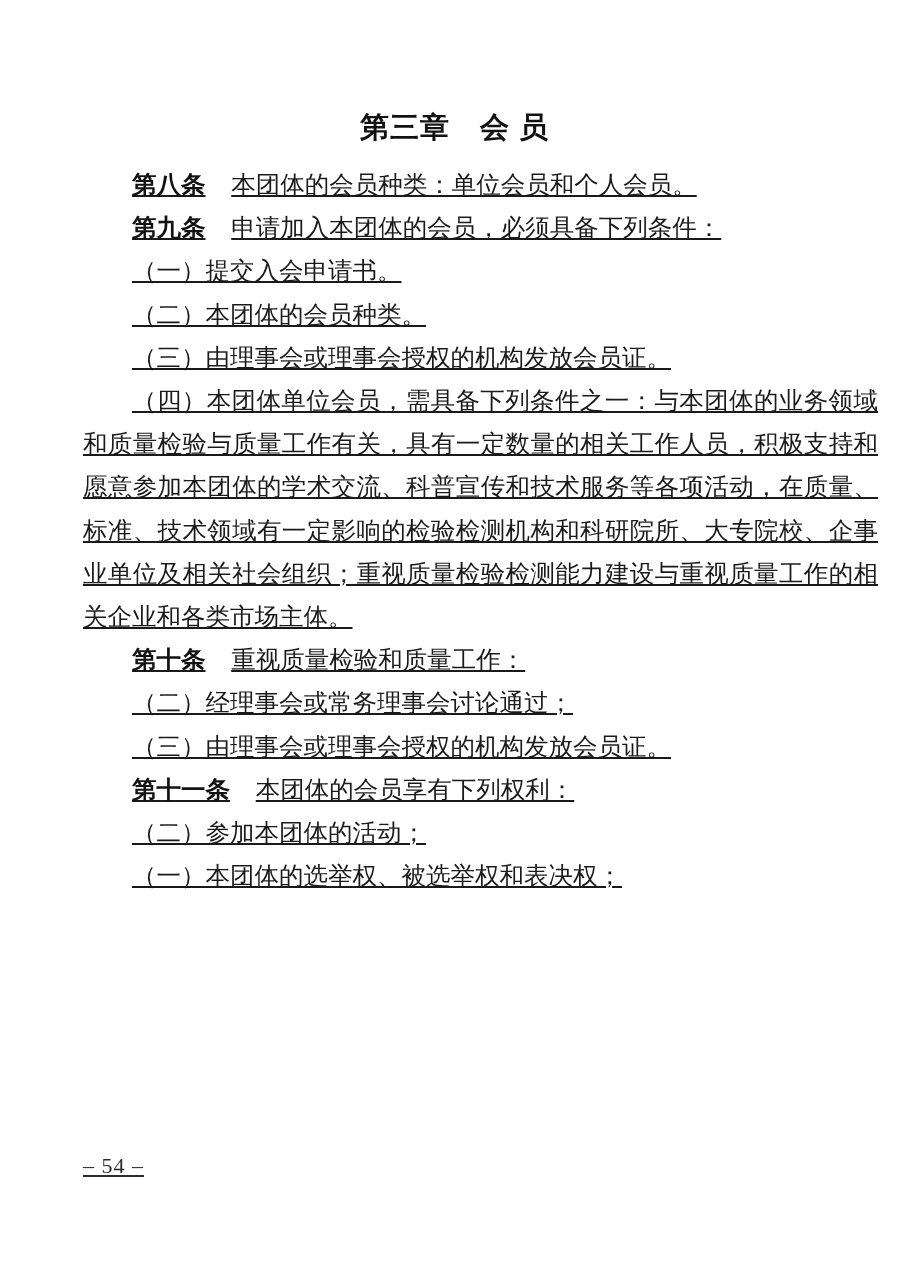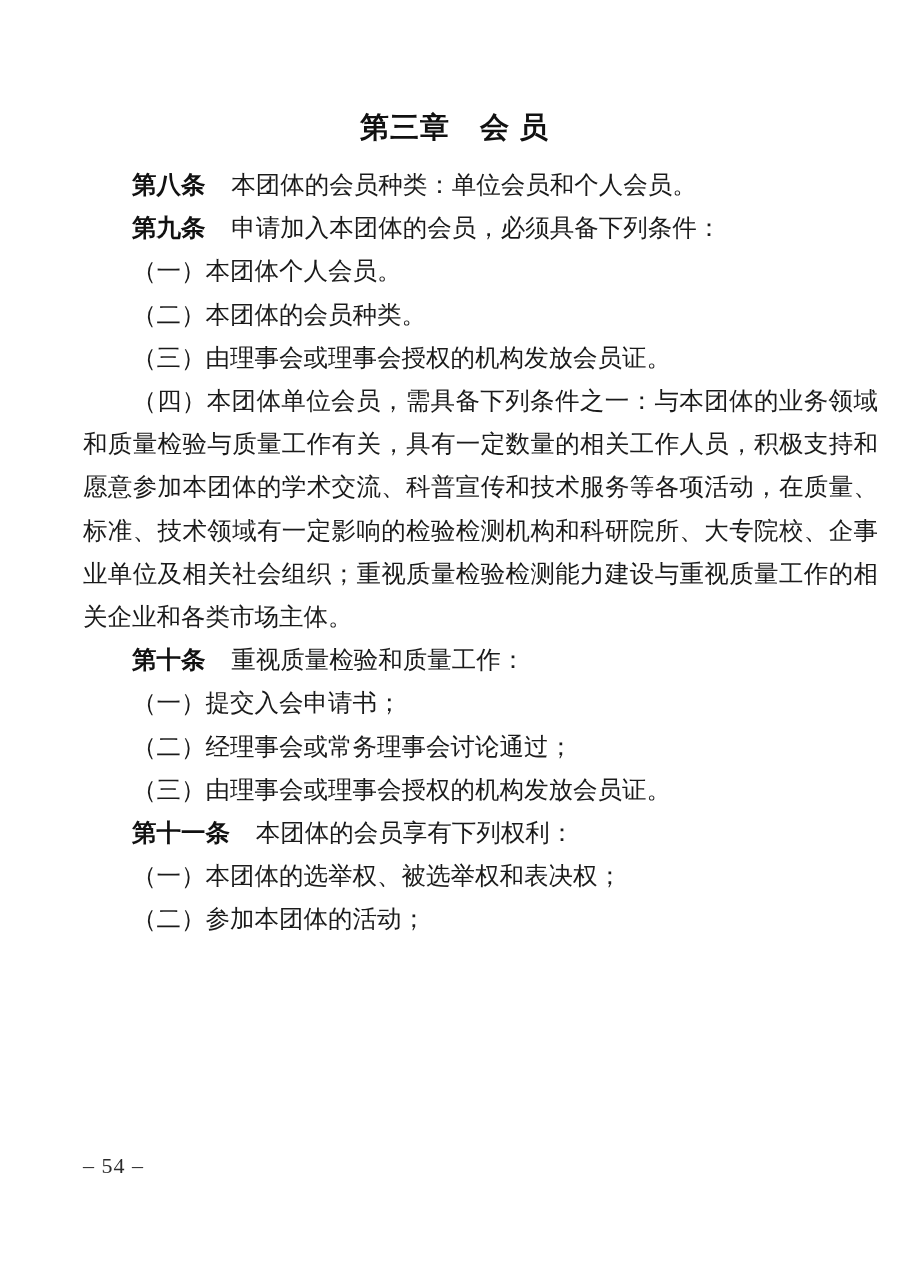--- a/index.html
+++ b/index.html
@@ -25,20 +25,21 @@
     font-weight: 700;
     font-size: 29px;
     line-height: 43px;
     letter-spacing: 1px;
     color: #111111;
     padding-left: 9px;
   }
   .doc-body {
     margin: 14px 22px 0 83px;
     width: 795px;
+    text-decoration: underline;
   }
   .para {
     margin: 0;
     font-size: 24.5px;
     line-height: 43.2px;
     text-align: justify;
     text-justify: inter-character;
     line-break: strict;
     text-indent: 2em;
     color: #1a1a1a;
@@ -51,38 +52,38 @@
   }
   .page-number {
     position: absolute;
     left: 83px;
     top: 1152px;
     font-size: 22px;
     line-height: 28px;
     letter-spacing: 1px;
     color: #2b2b2b;
     font-family: "Liberation Serif", "DejaVu Serif", serif;
+    text-decoration: underline;
   }
 </style>
 </head>
 <body>
 
 <div class="page">
   <h1 class="doc-title">第三章　会 员</h1>
 
   <div class="doc-body">
       <p class="para"><span class="article-label">第八条</span><span>本团体的会员种类：单位会员和个人会员。</span></p>
       <p class="para"><span class="article-label">第九条</span><span>申请加入本团体的会员，必须具备下列条件：</span></p>
-      <p class="para"><span>（一）本团体个人会员。</span></p>
+      <p class="para"><span>（一）提交入会申请书。</span></p>
       <p class="para"><span>（二）本团体的会员种类。</span></p>
       <p class="para"><span>（三）由理事会或理事会授权的机构发放会员证。</span></p>
       <p class="para"><span>（四）本团体单位会员，需具备下列条件之一：与本团体的业务领域和质量检验与质量工作有关，具有一定数量的相关工作人员，积极支持和愿意参加本团体的学术交流、科普宣传和技术服务等各项活动，在质量、标准、技术领域有一定影响的检验检测机构和科研院所、大专院校、企事业单位及相关社会组织；重视质量检验检测能力建设与重视质量工作的相关企业和各类市场主体。</span></p>
       <p class="para"><span class="article-label">第十条</span><span>重视质量检验和质量工作：</span></p>
-      <p class="para"><span>（一）提交入会申请书；</span></p>
       <p class="para"><span>（二）经理事会或常务理事会讨论通过；</span></p>
       <p class="para"><span>（三）由理事会或理事会授权的机构发放会员证。</span></p>
       <p class="para"><span class="article-label">第十一条</span><span>本团体的会员享有下列权利：</span></p>
+      <p class="para"><span>（二）参加本团体的活动；</span></p>
       <p class="para"><span>（一）本团体的选举权、被选举权和表决权；</span></p>
-      <p class="para"><span>（二）参加本团体的活动；</span></p>
     </div>
 
   <div class="page-number">– 54 –</div>
 </div>
 
 </body></html>

